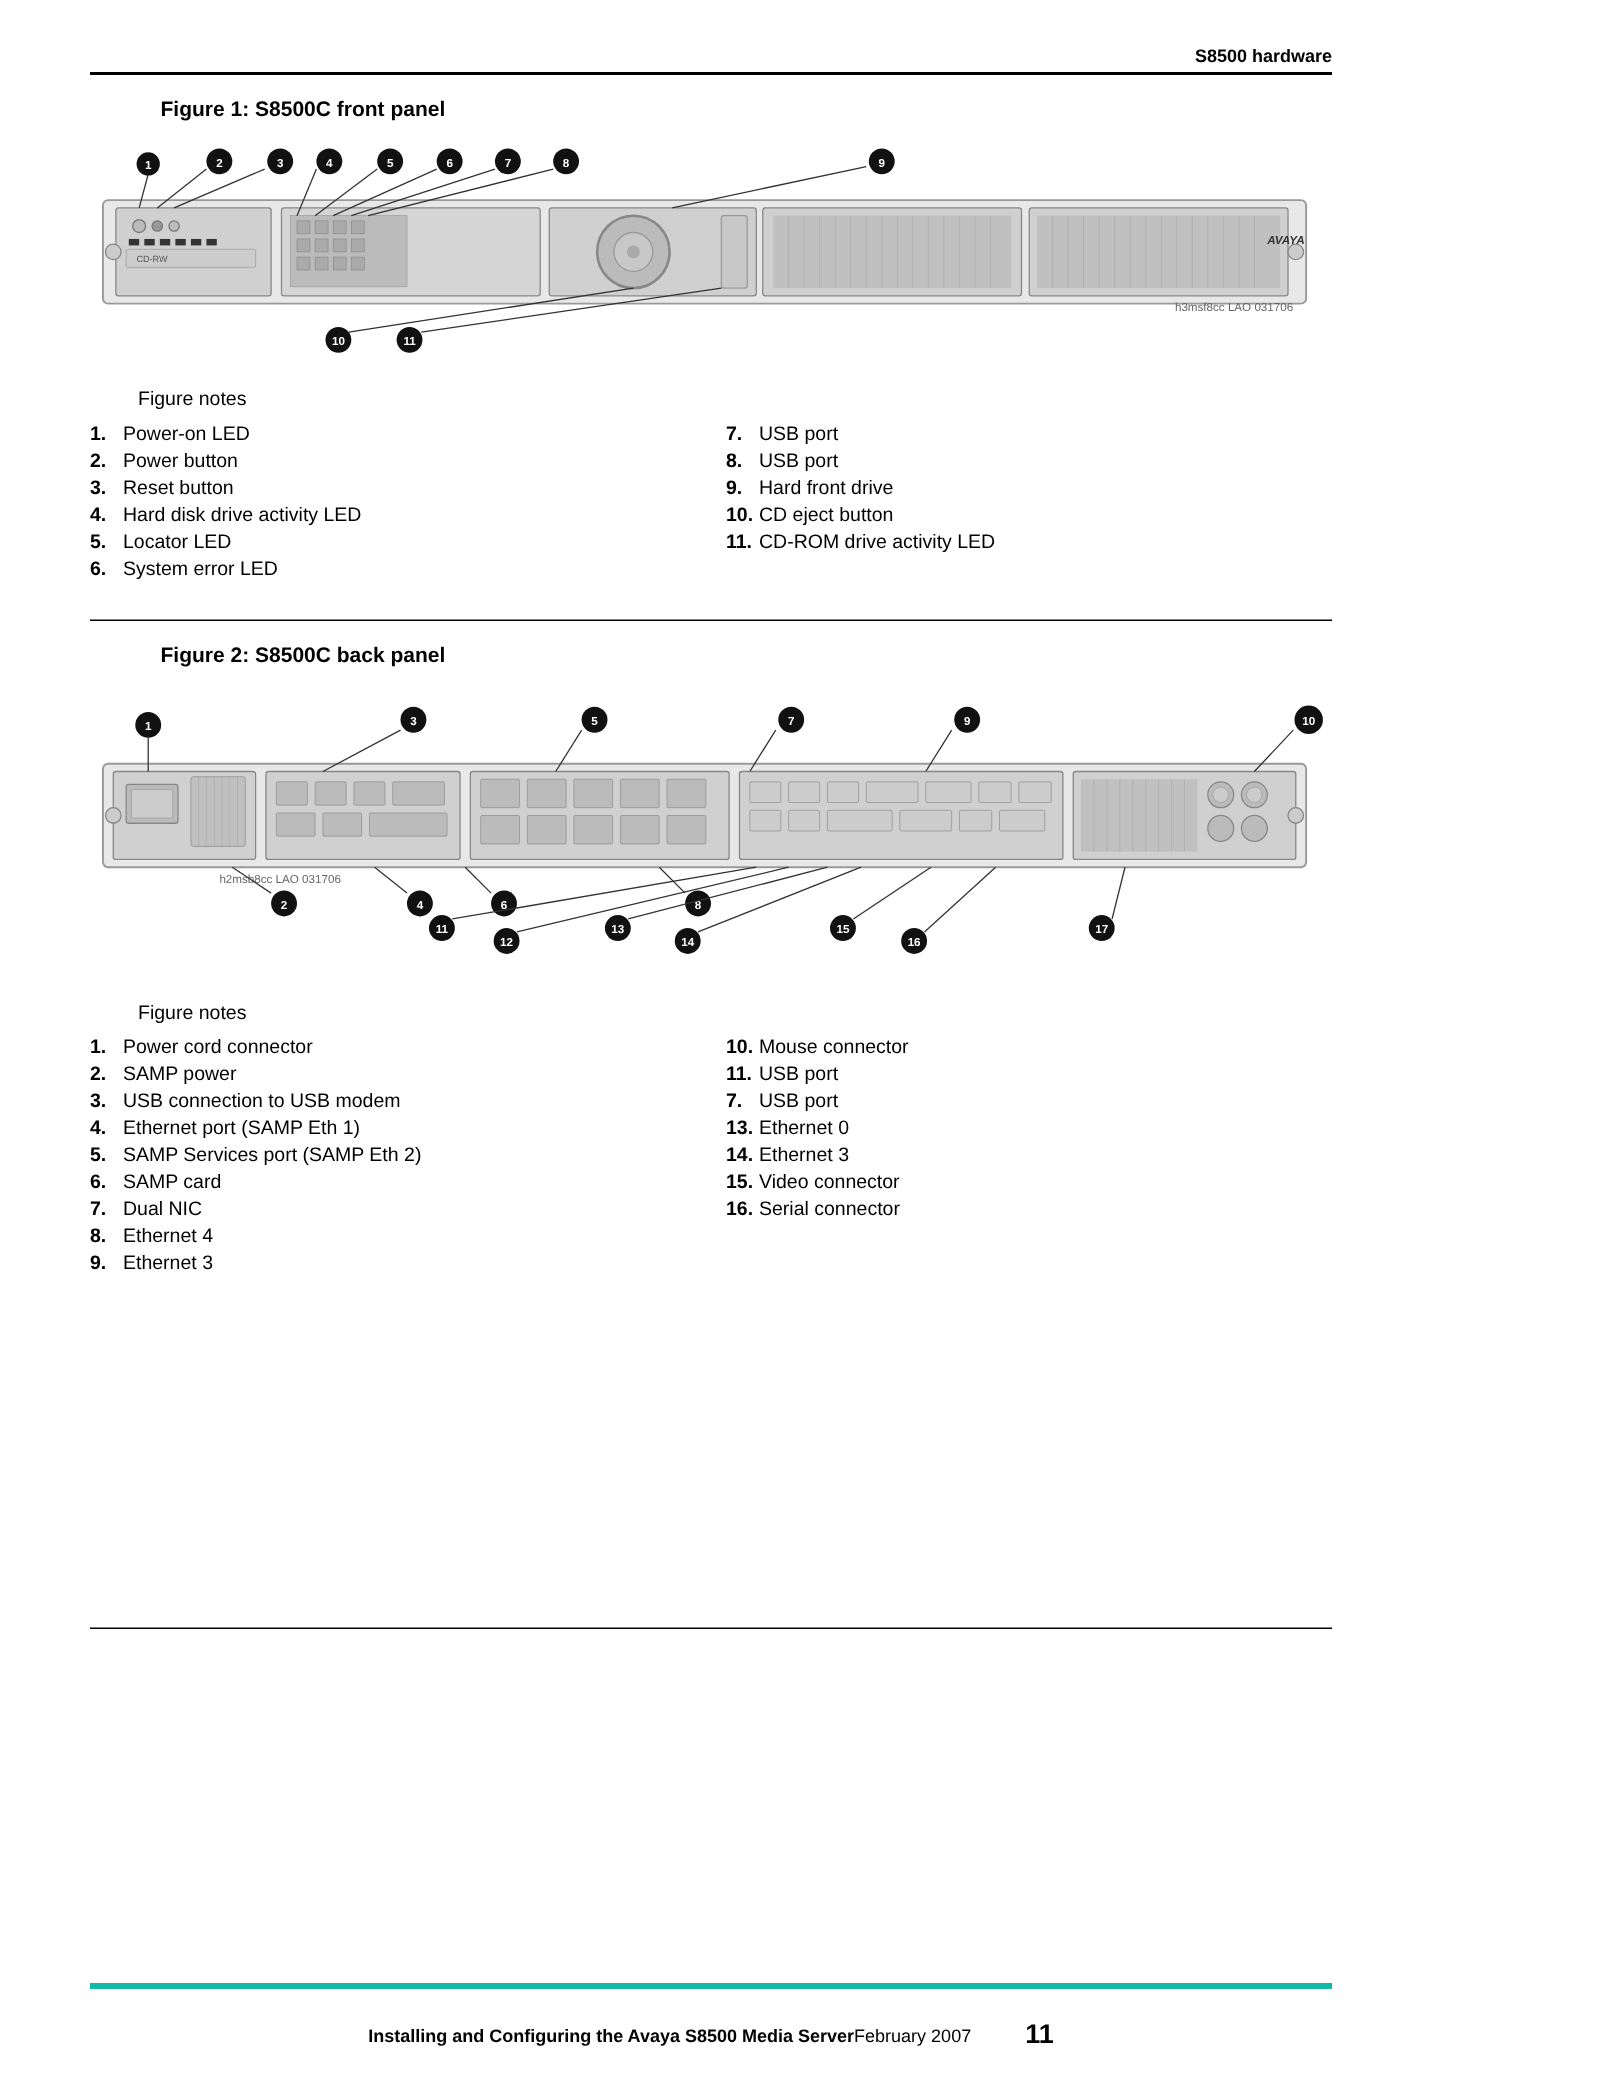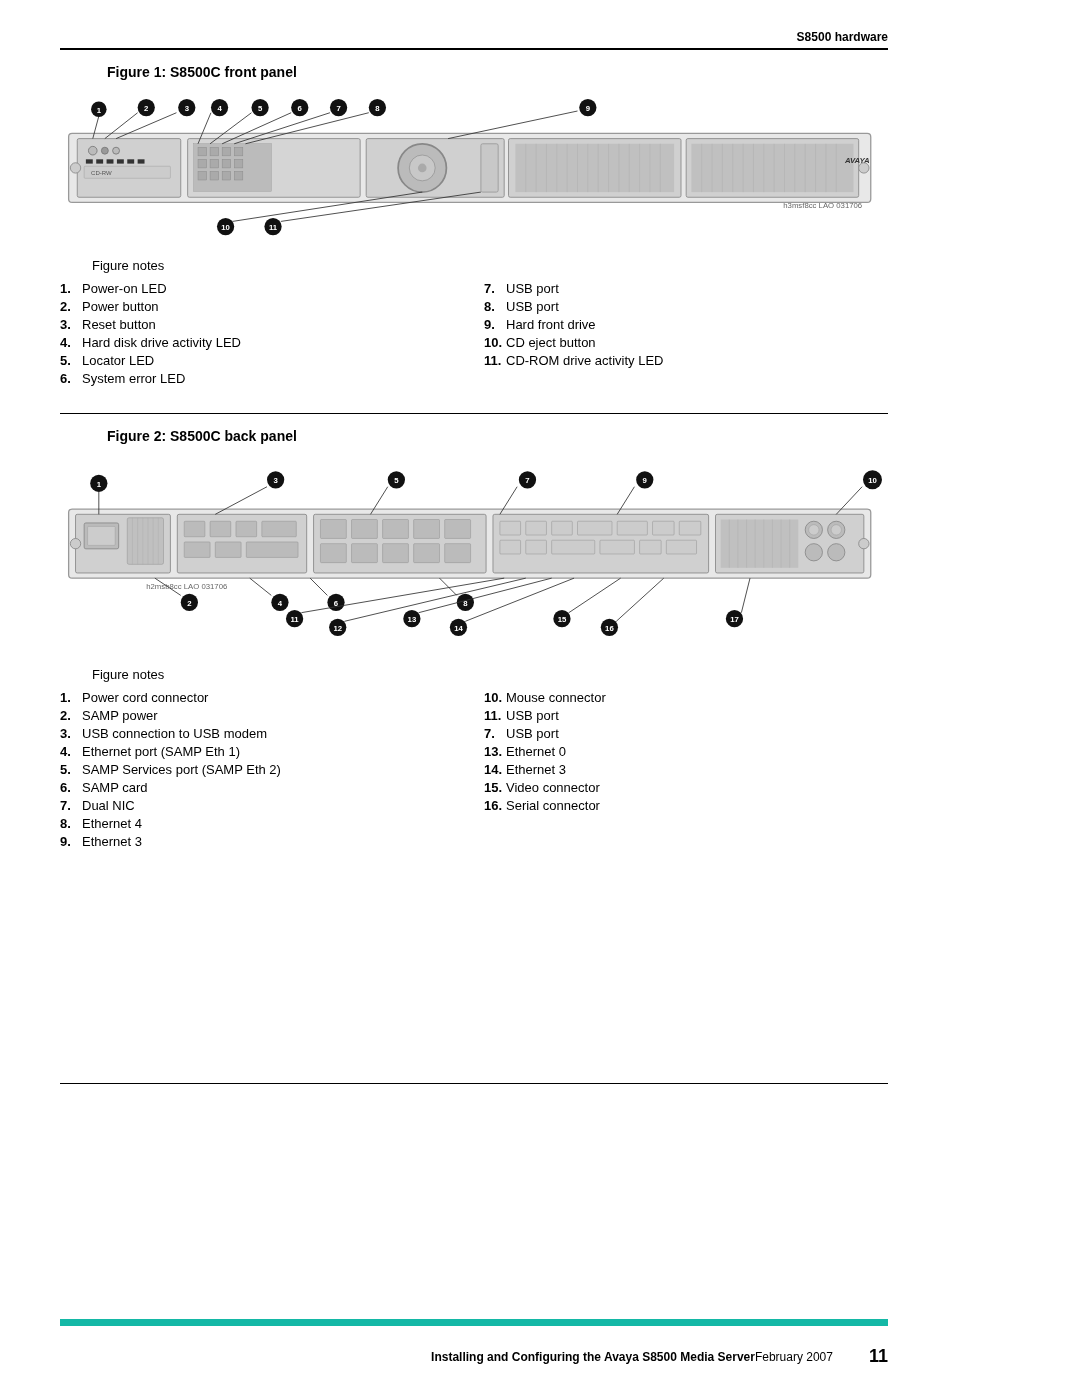--- a/index.html
+++ b/index.html
@@ -72,23 +72,23 @@
     }
     .notes-list li .num {
       font-weight: bold;
       min-width: 22px;
       flex-shrink: 0;
     }
     
     .page-footer {
       margin-top: auto;
       padding-top: 20px;
-      border-top: 7px solid #14b8a6;
+      border-top: 4px solid #14b8a6;
       display: flex;
-      justify-content: flex-end;
+      justify-content: center;
       align-items: center;
       font-size: 12px;
     }
     .footer-left {
       font-weight: bold;
       font-size: 12px;
     }
     .footer-right-inner {
       display: flex;
       align-items: center;

